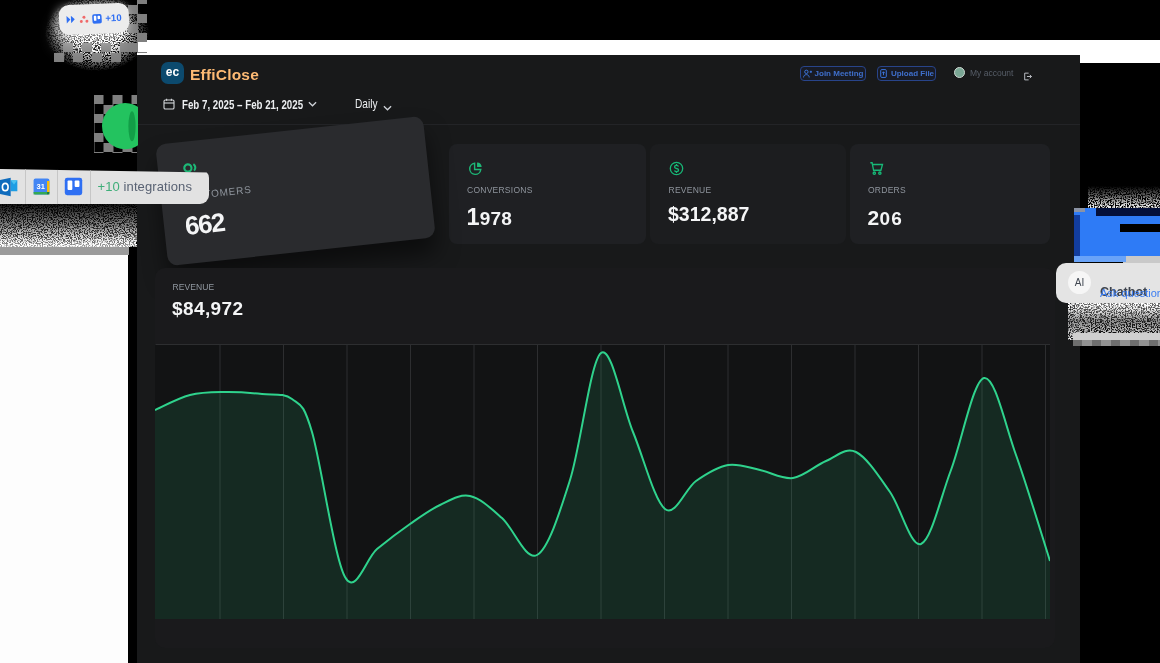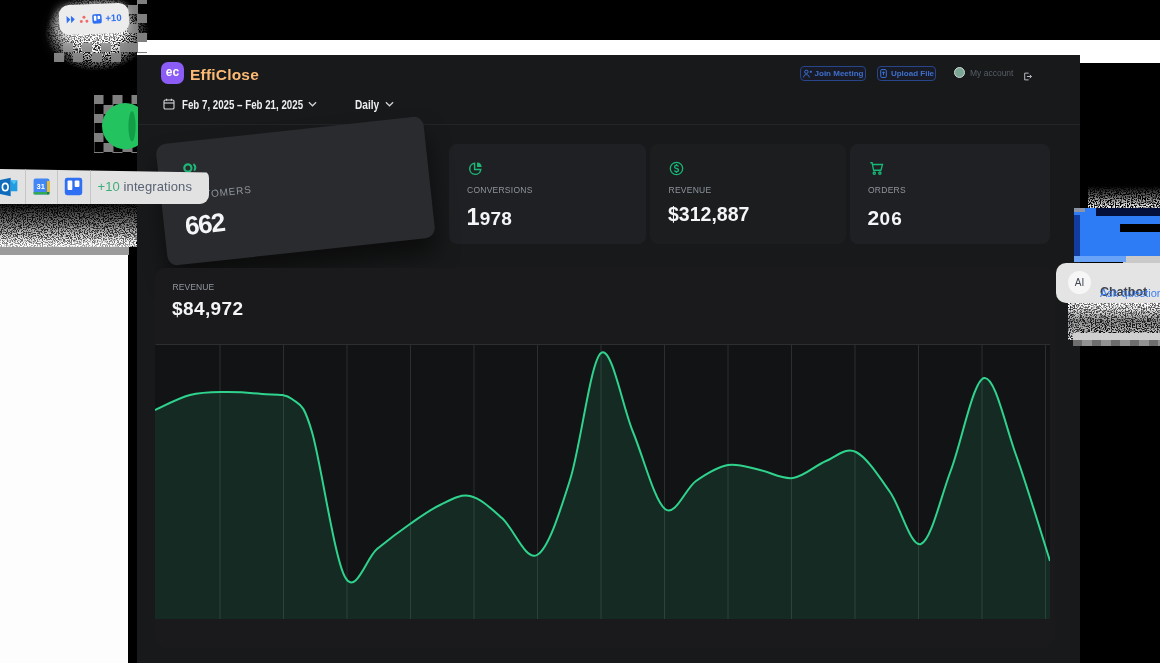--- a/index.html
+++ b/index.html
@@ -10,28 +10,28 @@
   
   #whiteband { left:137px; top:40px; width:1023px; height:23px; background:#fff; }
   #whitecol  { left:0; top:255px; width:128px; height:408px; background:#fdfdfd; }
   #graystrip { left:0; top:246px; width:129px; height:9px; background:#9b9b9b; }
   #intshadow { left:0; top:204px; width:136px; height:42px;
                background:linear-gradient(to bottom, rgba(255,255,255,0) 0%, rgba(255,255,255,0.06) 40%, rgba(255,255,255,0.2) 75%, rgba(255,255,255,0.6) 100%); }
 
   
   #dash { left:137px; top:55px; width:943px; height:608px; background:#18191a; }
 
-  #logo { left:24px; top:7px; width:23px; height:22px; background:#8b5cf6; border-radius:7px;
+  #logo { left:24px; top:7px; width:23px; height:22px; background:#0c4a6e; border-radius:7px;
           color:#fff; font-weight:bold; font-size:12px; text-align:center; line-height:21px; }
   #brand { left:53px; top:11px; font-size:15.5px; font-weight:700; color:#fdba74; letter-spacing:0.2px; }
 
   #daterow { left:26px; top:42px; height:14px; color:#eceef0; font-size:13.5px; font-weight:600; display:flex; align-items:center; white-space:nowrap; }
   #daterow span { display:inline-block; transform:scaleX(0.72); transform-origin:0 50%; margin-right:-50px; }
   #daterow .cal { margin-right:7px; }
-  #daily { left:218px; top:42px; height:14px; color:#eceef0; font-size:13.5px; font-weight:700; display:flex; align-items:center;}
+  #daily { left:218px; top:42px; height:14px; color:#eceef0; font-size:13.5px; font-weight:400; display:flex; align-items:flex-end;}
   #daily span { display:inline-block; transform:scaleX(0.75); transform-origin:0 50%; margin-right:-8px; }
 
   .hbtn { top:10.5px; height:15px; border:1px solid #28448a; border-radius:4px; color:#3f6fcc; font-size:8px; font-weight:600;
           display:flex; align-items:center; padding:0 16px; gap:3px; white-space:nowrap; justify-content:center; background:rgba(23,37,84,0.2); }
   .hbtn svg { flex:none; }
   #btn-join { left:663px; width:66px; }
   #btn-up { left:740px; width:59px; }
   #acct { left:817px; top:10px; height:15px; display:flex; align-items:center; gap:5px; color:#565d67; font-size:8.5px; white-space:nowrap; }
   #acct .av { width:11px; height:11px; border-radius:50%; background:#7aa795; border:1px solid #cfd8d3; }
   #logout { left:886px; top:12px; }

